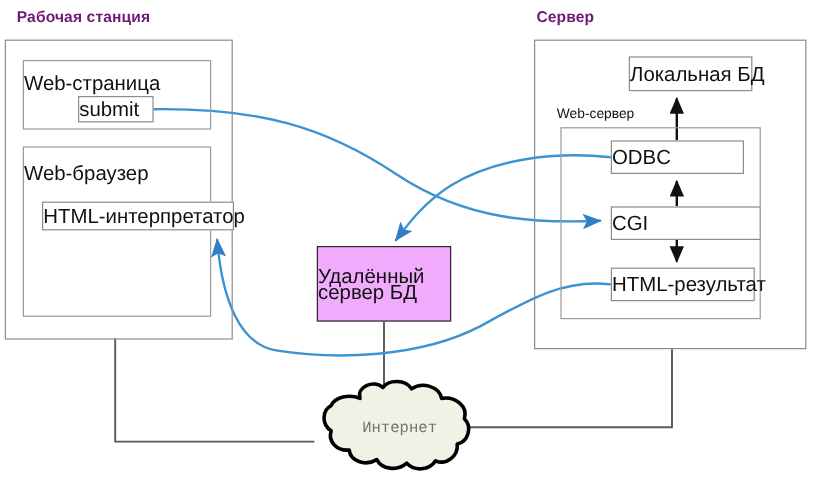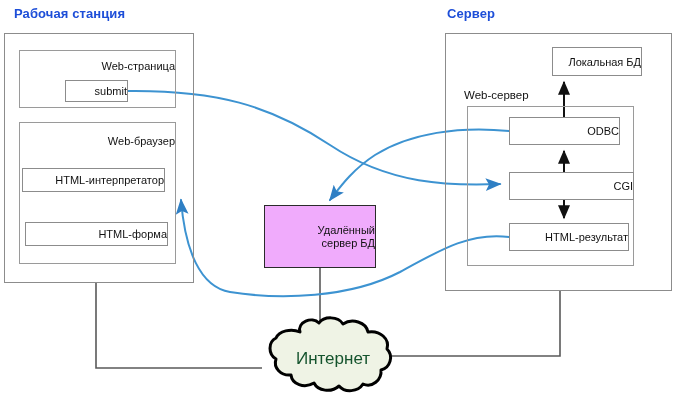--- a/index.html
+++ b/index.html
@@ -21,21 +21,21 @@
     position: absolute;
     left: 0;
     top: 0;
     width: 680px;
     height: 415px;
   }
   .grp-title {
     position: absolute;
     font-size: 13px;
     font-weight: bold;
-    color: #1d4ed8;
+    color: #701a75;
     white-space: nowrap;
     letter-spacing: 0.1px;
   }
   .box {
     position: absolute;
     box-sizing: border-box;
     background: transparent;
   }
   .outer-box {
     border: 1px solid #8c8c8c;
@@ -48,22 +48,22 @@
     background: #ffffff;
   }
   .strong-box {
     border: 1.6px solid #2b2b2b;
     background: #f0abfc;
   }
   .box-label {
     position: absolute;
     box-sizing: border-box;
     width: 100%;
-    text-align: right;
-    font-size: 11px;
+    text-align: left;
+    font-size: 17px;
     color: #111111;
     white-space: nowrap;
   }
   .leaf-box .box-label,
   .strong-box .box-label {
     top: 50%;
     transform: translateY(-50%);
     line-height: 13px;
   }
   .caption {
@@ -71,23 +71,24 @@
     font-size: 11.5px;
     color: #111111;
     white-space: nowrap;
     text-align: right;
   }
   .two-line {
     line-height: 14px;
   }
   .cloud-label {
     position: absolute;
-    font-size: 17px;
-    color: #14532d;
-    white-space: nowrap;
+    font-size: 13px;
+    color: #737373;
+    white-space: nowrap;
+    font-family: Liberation Mono, monospace;
   }
 </style>
 </head>
 <body>
 
 <div id="diagram-root">
 
   <svg class="layer" viewBox="0 0 680 415">
     <defs>
       <marker id="blueArrow" markerWidth="9" markerHeight="9" refX="7.2" refY="3.2" orient="auto" markerUnits="strokeWidth">
@@ -158,30 +159,27 @@
   <div class="box mid-box" style="left:19px; top:50px; width:157px; height:58px;">
     <div class="box-label" style="top:9px;">Web-страница</div>
   </div>
   <div class="box leaf-box" style="left:65px; top:80px; width:63px; height:22px;">
     <div class="box-label">submit</div>
   </div>
 
   <div class="box mid-box" style="left:19px; top:122px; width:157px; height:142px;">
     <div class="box-label" style="top:12px;">Web-браузер</div>
   </div>
-  <div class="box leaf-box" style="left:22px; top:168px; width:143px; height:24px;">
+  <div class="box leaf-box" style="left:35px; top:168px; width:160px; height:24px;">
     <div class="box-label">HTML-интерпретатор</div>
   </div>
-  <div class="box leaf-box" style="left:25px; top:222px; width:143px; height:24px;">
-    <div class="box-label">HTML-форма</div>
-  </div>
 
   <div class="box outer-box" style="left:445px; top:33px; width:227px; height:258px;"></div>
 
-  <div class="box leaf-box" style="left:552px; top:47px; width:90px; height:29px;">
+  <div class="box leaf-box" style="left:524px; top:47px; width:103px; height:29px;">
     <div class="box-label">Локальная БД</div>
   </div>
 
   <div class="caption" style="left:464px; top:89px;">Web-сервер</div>
   <div class="box mid-box" style="left:467px; top:106px; width:167px; height:160px;"></div>
 
   <div class="box leaf-box" style="left:509px; top:117px; width:111px; height:28px;">
     <div class="box-label">ODBC</div>
   </div>
   <div class="box leaf-box" style="left:509px; top:172px; width:125px; height:28px;">

